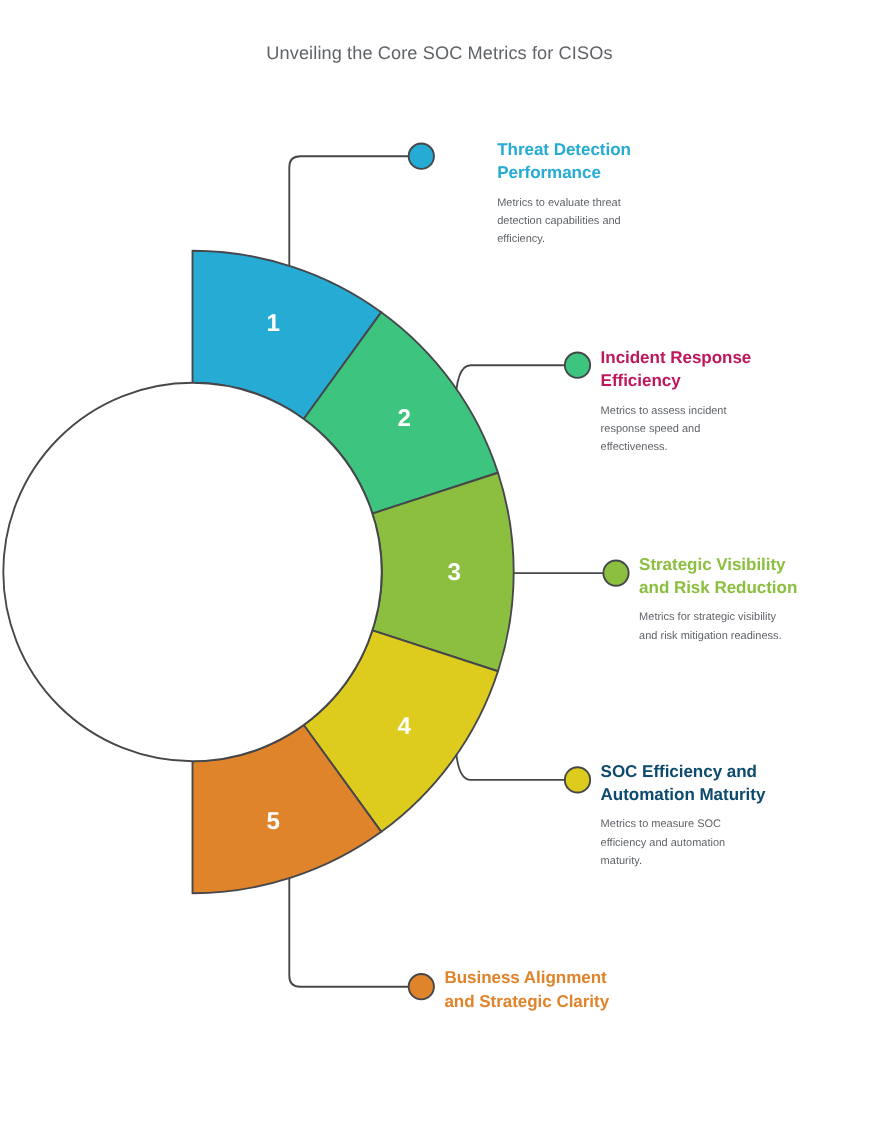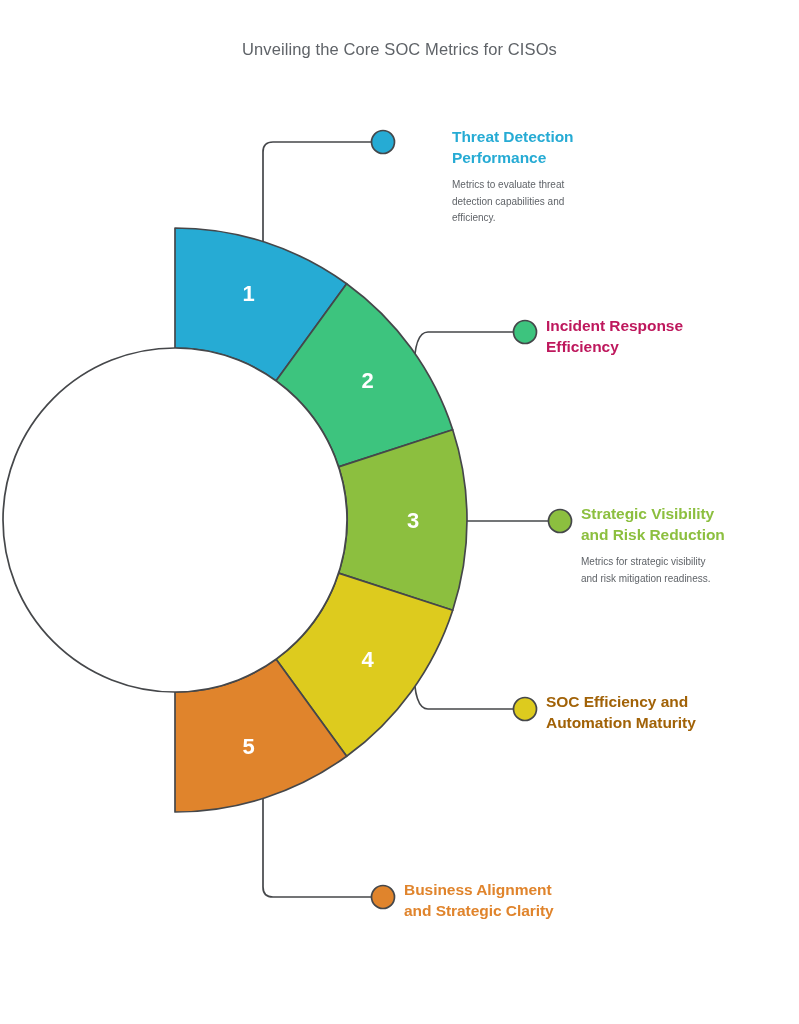--- a/index.html
+++ b/index.html
@@ -93,32 +93,38 @@
     <div class="label-title" style="color:#26abd4;">Threat Detection
 Performance</div>
     <div class="label-desc">Metrics to evaluate threat
 detection capabilities and
 efficiency.</div>
   </div>
 
   <div class="label-block" style="left:546px;top:315px;width:200px;">
     <div class="label-title" style="color:#be185d;">Incident Response
 Efficiency</div>
+    <div class="label-desc">Metrics to assess incident
+response speed and
+effectiveness.</div>
   </div>
 
   <div class="label-block" style="left:581px;top:503px;width:212px;">
     <div class="label-title" style="color:#8cbf3f;">Strategic Visibility
 and Risk Reduction</div>
     <div class="label-desc">Metrics for strategic visibility
 and risk mitigation readiness.</div>
   </div>
 
   <div class="label-block" style="left:546px;top:691px;width:200px;">
-    <div class="label-title" style="color:#a16207;">SOC Efficiency and
+    <div class="label-title" style="color:#0c4a6e;">SOC Efficiency and
 Automation Maturity</div>
+    <div class="label-desc">Metrics to measure SOC
+efficiency and automation
+maturity.</div>
   </div>
 
   <div class="label-block" style="left:404px;top:879px;width:200px;">
     <div class="label-title" style="color:#e0842c;">Business Alignment
 and Strategic Clarity</div>
   </div>
 
 </div>
 
 </body></html>

